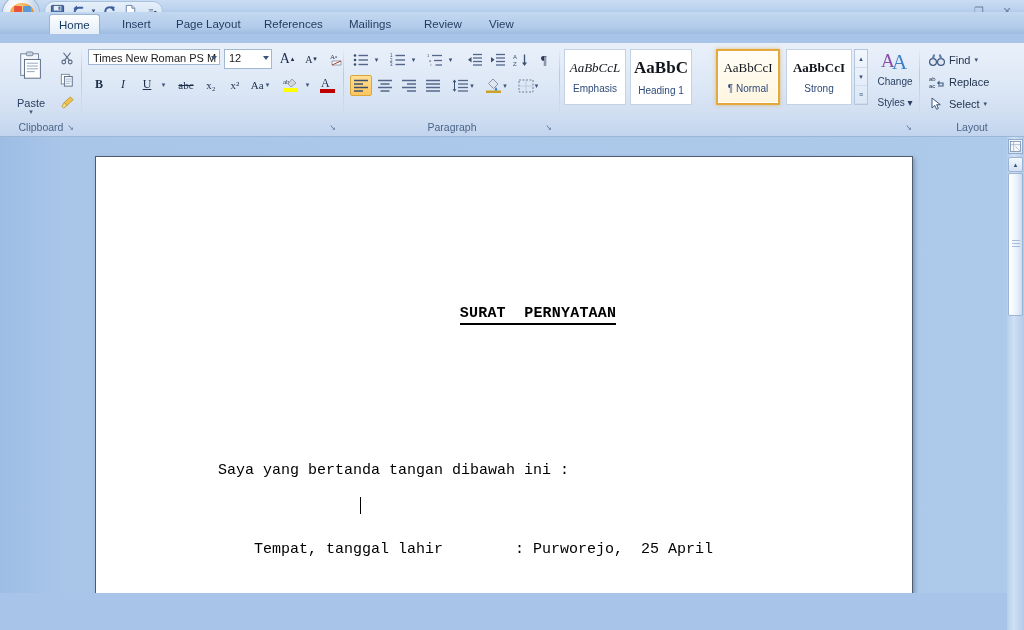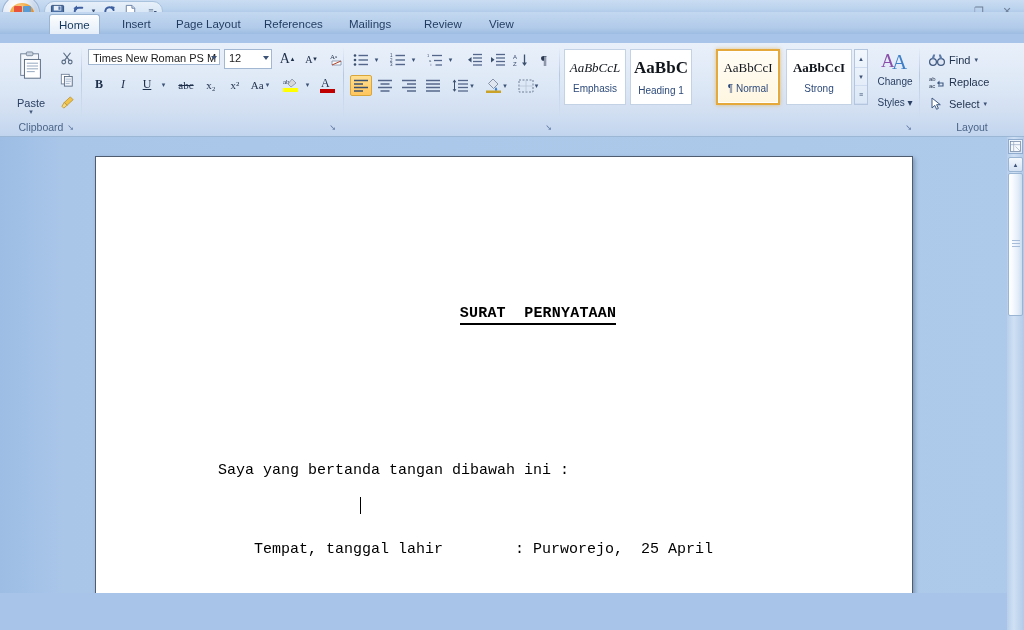--- a/index.html
+++ b/index.html
@@ -608,20 +608,21 @@
     </div>
     <div class="pbtn" style="left:172px;top:31px;width:24px">
       <svg width="16" height="14" viewBox="0 0 16 14">
         <rect x="1" y="1" width="14" height="12" fill="none" stroke="#6f7f96" stroke-width="1" stroke-dasharray="2 1.5"></rect>
         <line x1="8" y1="1" x2="8" y2="13" stroke="#b8c4d6" stroke-width="0.8"></line>
         <line x1="1" y1="7" x2="15" y2="7" stroke="#b8c4d6" stroke-width="0.8"></line>
       </svg>
       <span style="font-size:7px;color:#3c5276;margin-left:1px">▾</span>
     </div>
 
+    <div class="glabel">Paragraph</div>
     <div class="launcher" style="right:6px">↘</div>
     <div class="gsep"></div>
   </div>
 
   <div class="rgroup" id="g-styles">
     <div class="styletile" style="left:4px">
       <span class="prev" style="font-style:italic;font-family:'Liberation Serif',serif">AaBbCcL</span>
       <span class="nm">Emphasis</span>
     </div>
     <div class="styletile" style="left:70px">

